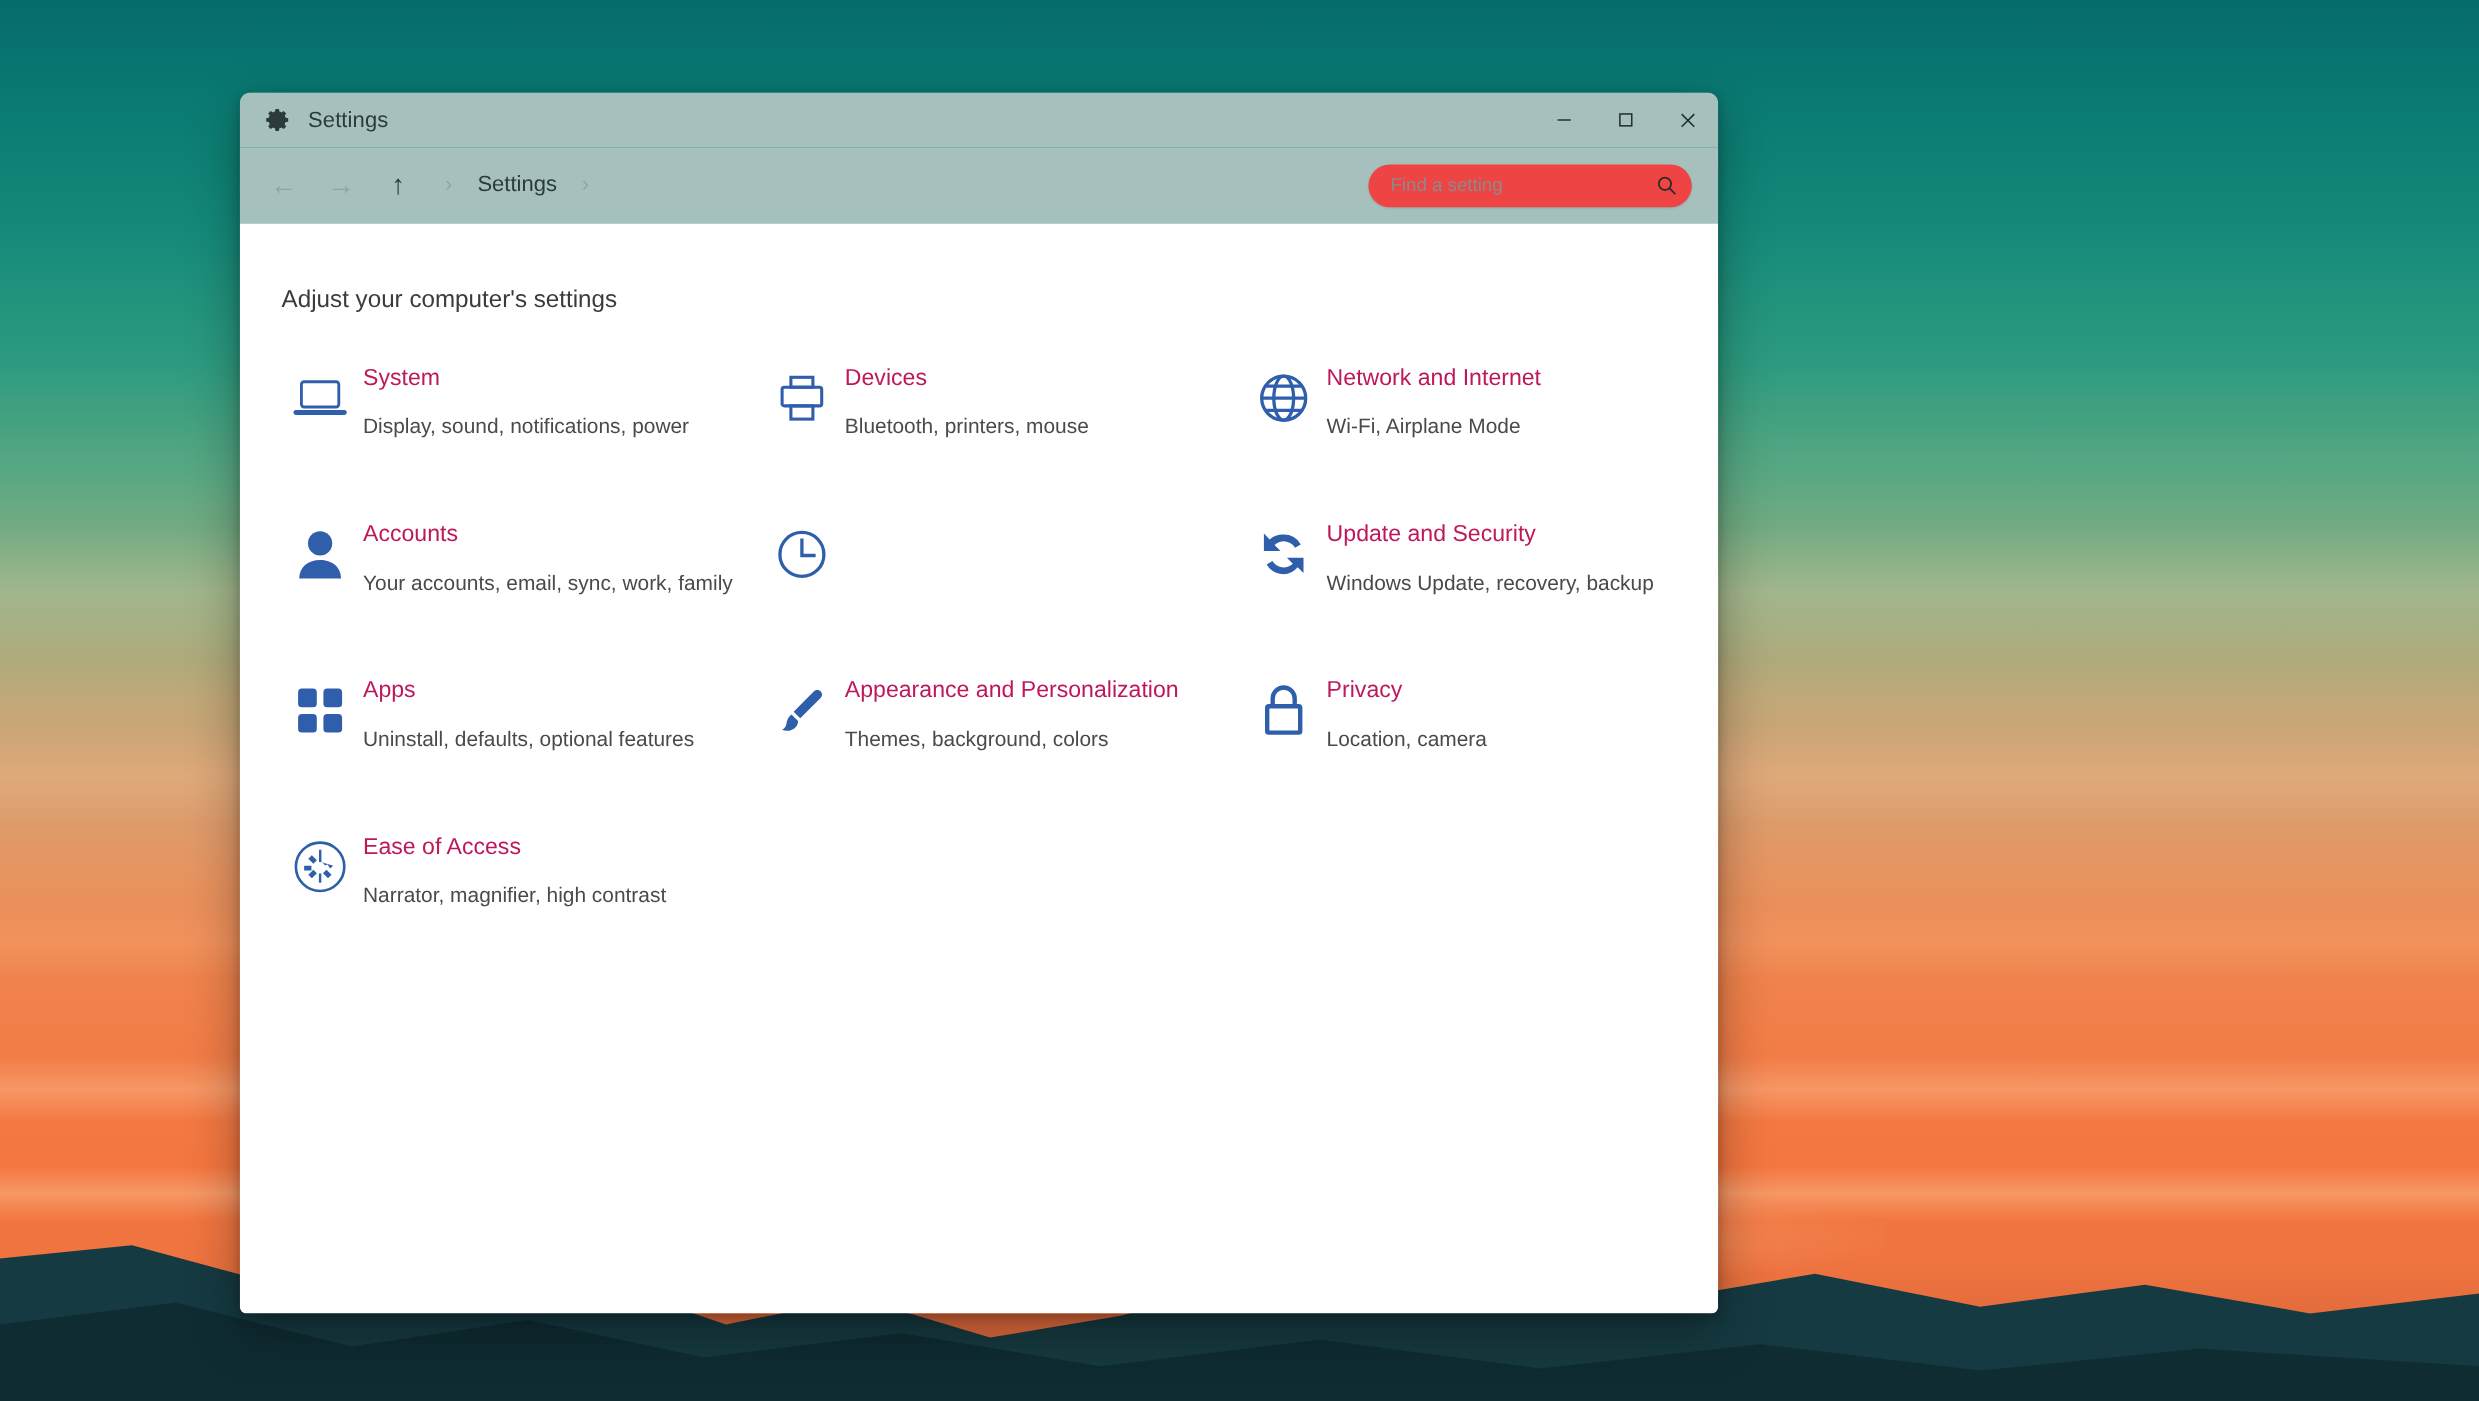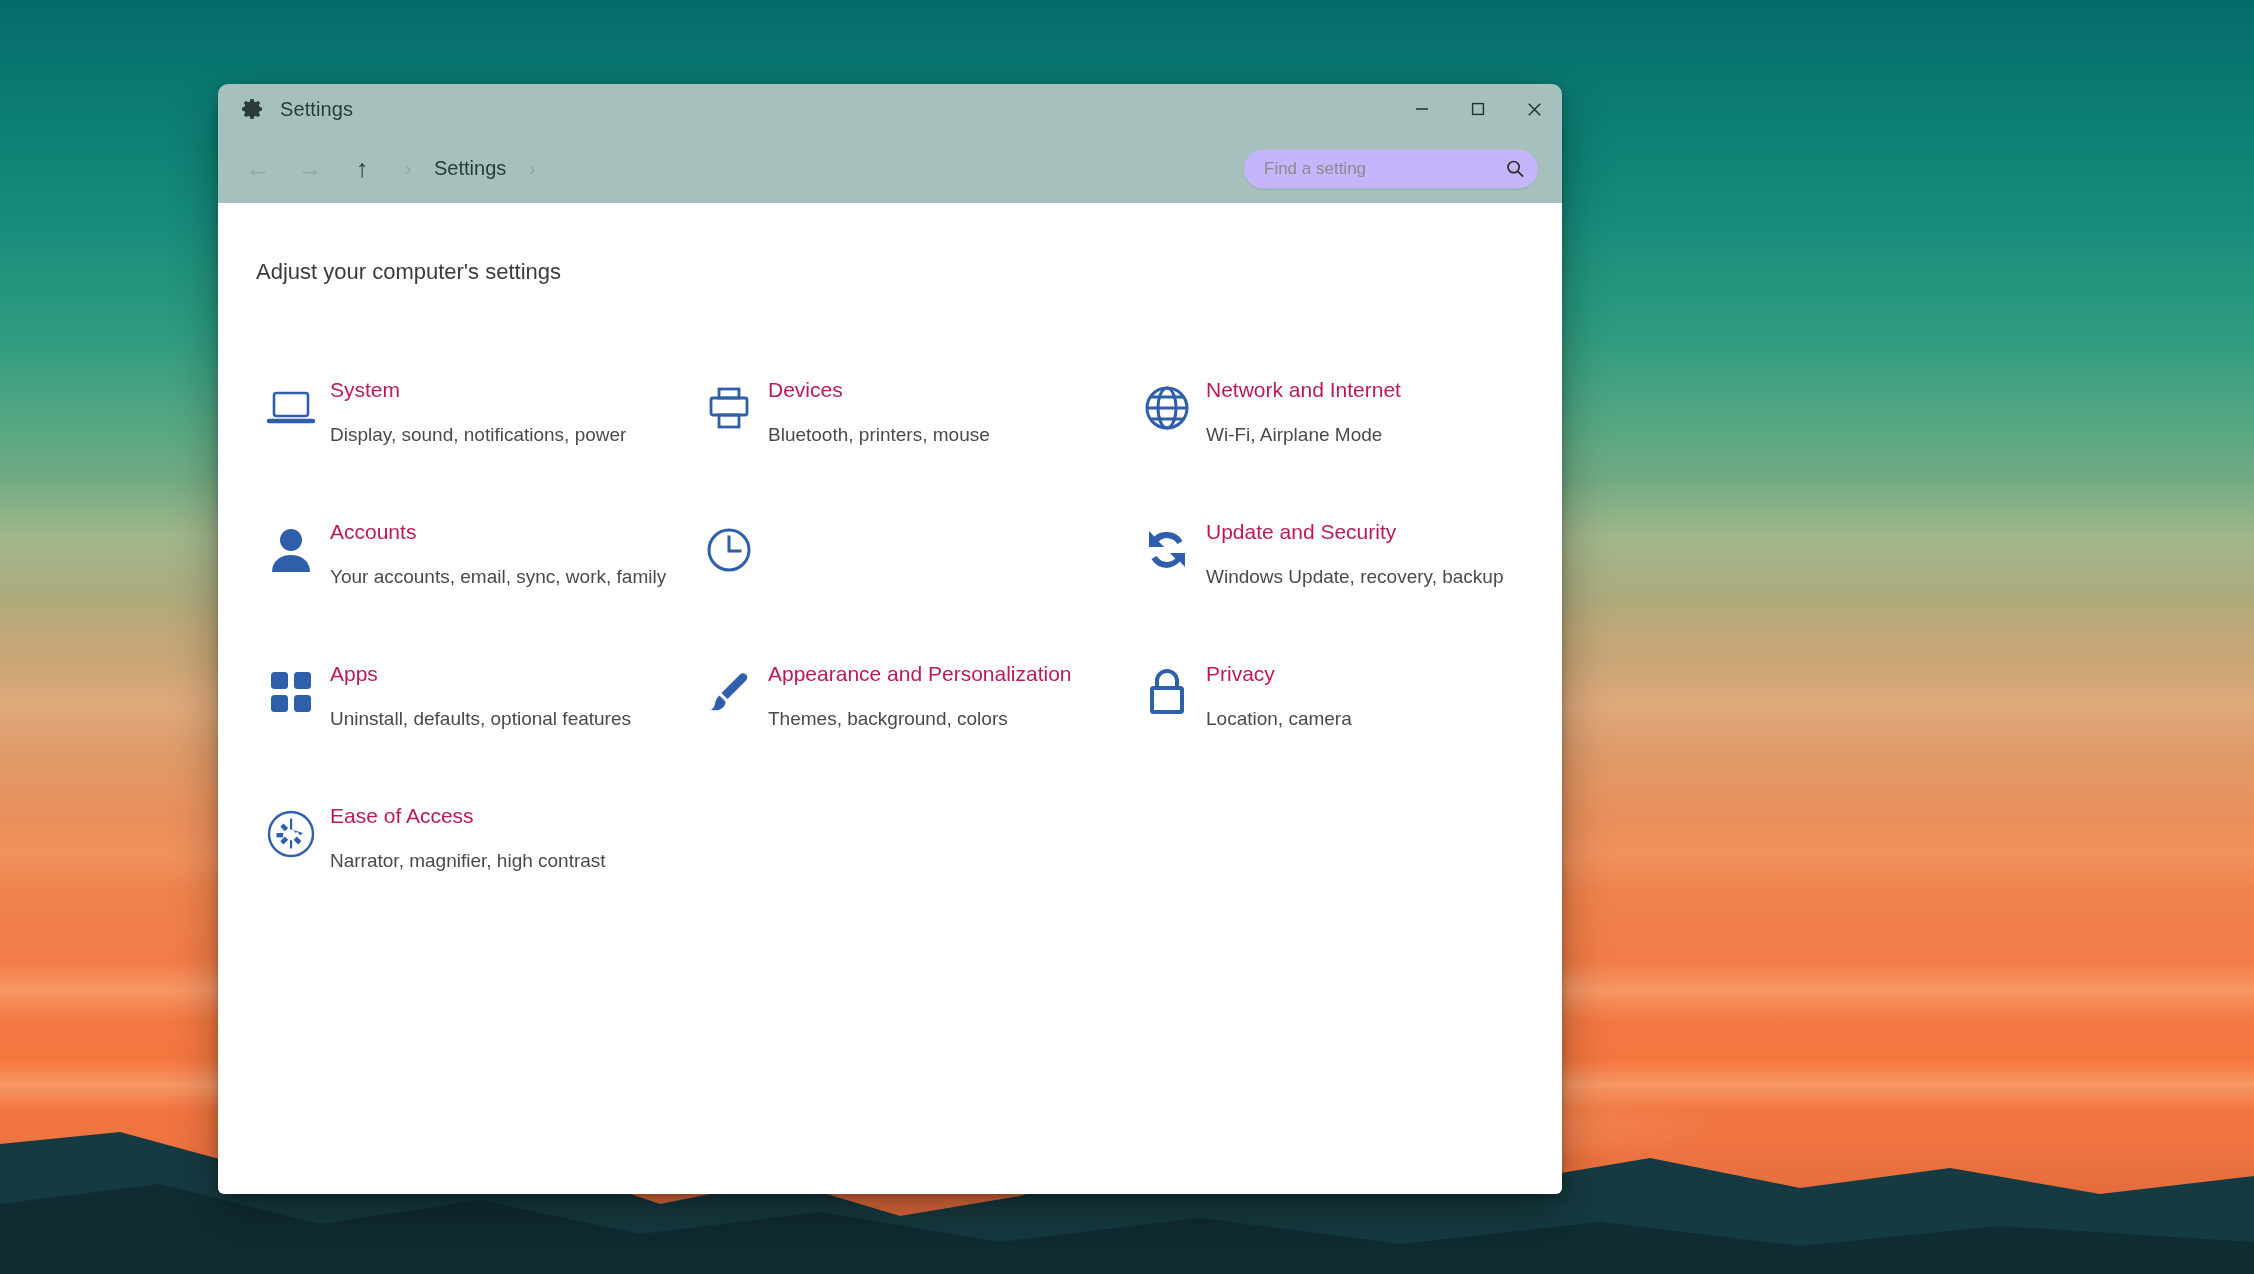--- a/index.html
+++ b/index.html
@@ -98,21 +98,21 @@
     width: 40px; text-align: center;
     color: #8ba6a3; font-size: 20px;
   }
   .crumb-text {
     font-size: 20px; color: #2b3a3a;
     padding: 4px 6px;
   }
   #search-wrap {
     position: absolute; right: 24px; top: 50%; transform: translateY(-50%);
     width: 294px; height: 39px;
-    background: #c4b5fd;
+    background: #ef4444;
     border-radius: 20px;
     display: flex; align-items: center;
     padding: 0 8px 0 20px;
     box-shadow: 0 1px 2px rgba(0,0,0,0.10);
   }
   #search-input {
     flex: 1; border: none; outline: none; background: transparent;
     font-family: "Liberation Sans", sans-serif;
     font-size: 17px; color: #333;
   }
@@ -120,21 +120,21 @@
   .search-ico { width: 30px; display: flex; align-items: center; justify-content: center; color: #2c2c2c; }
 
   
   #win-body {
     background: #ffffff;
     height: calc(1110px - 50px - 69px);
     padding: 56px 0 0 0;
   }
   #page-title {
     font-size: 22px; color: #3b3b3b;
-    margin: 0 0 74px 38px;
+    margin: 0 0 28px 38px;
     font-weight: 400;
   }
   #tiles {
     display: grid;
     grid-template-columns: repeat(3, 438px);
     row-gap: 44px;
     padding-left: 16px;
   }
   .tile {
     display: flex;

